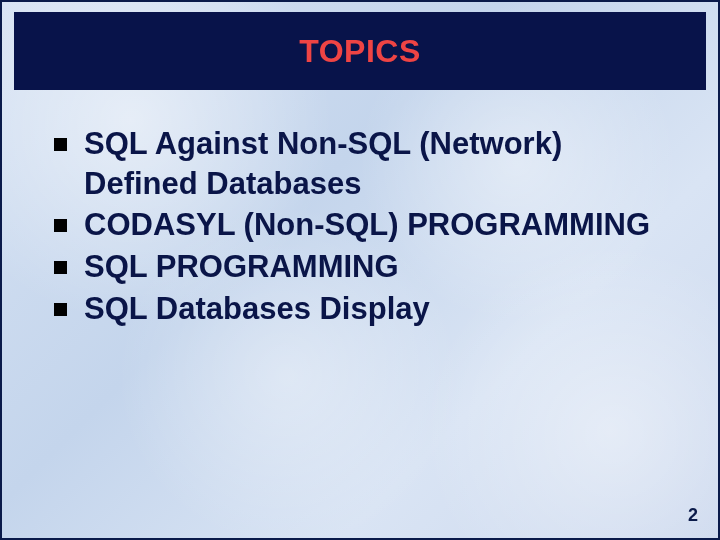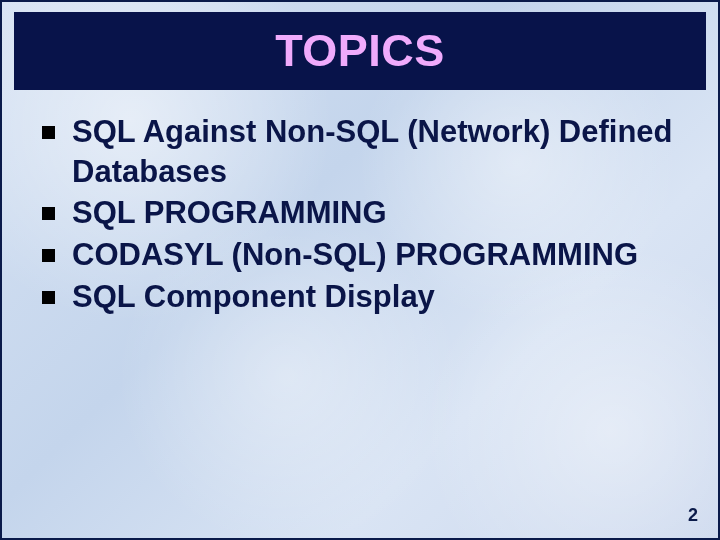--- a/index.html
+++ b/index.html
@@ -25,31 +25,31 @@
   }
   .title-bar {
     margin: 10px 12px 0 12px;
     background: #08134a;
     height: 78px;
     display: flex;
     align-items: center;
     justify-content: center;
   }
   .title-text {
-    color: #f0abfc;
+    color: #ef4444;
     font-weight: bold;
-    font-size: 45px;
+    font-size: 32px;
     letter-spacing: 0.5px;
   }
   .content {
     padding: 22px 34px 0 34px;
   }
   ul.topics {
     list-style: none;
-    margin: 0;
+    margin: 12px;
     padding: 0;
   }
   ul.topics li {
     position: relative;
     padding-left: 36px;
     color: #0a1548;
     font-weight: bold;
     font-size: 31px;
     line-height: 1.28;
     margin-bottom: 2px;
@@ -75,19 +75,19 @@
 </head>
 <body>
 
 <div class="slide">
   <div class="title-bar">
     <span class="title-text">TOPICS</span>
   </div>
   <div class="content">
     <ul class="topics">
       <li>SQL Against Non-SQL (Network) Defined Databases</li>
+      <li>CODASYL (Non-SQL) PROGRAMMING</li>
       <li>SQL PROGRAMMING</li>
-      <li>CODASYL (Non-SQL) PROGRAMMING</li>
-      <li>SQL Component Display</li>
+      <li>SQL Databases Display</li>
     </ul>
   </div>
   <div class="page-number">2</div>
 </div>
 
 </body></html>

